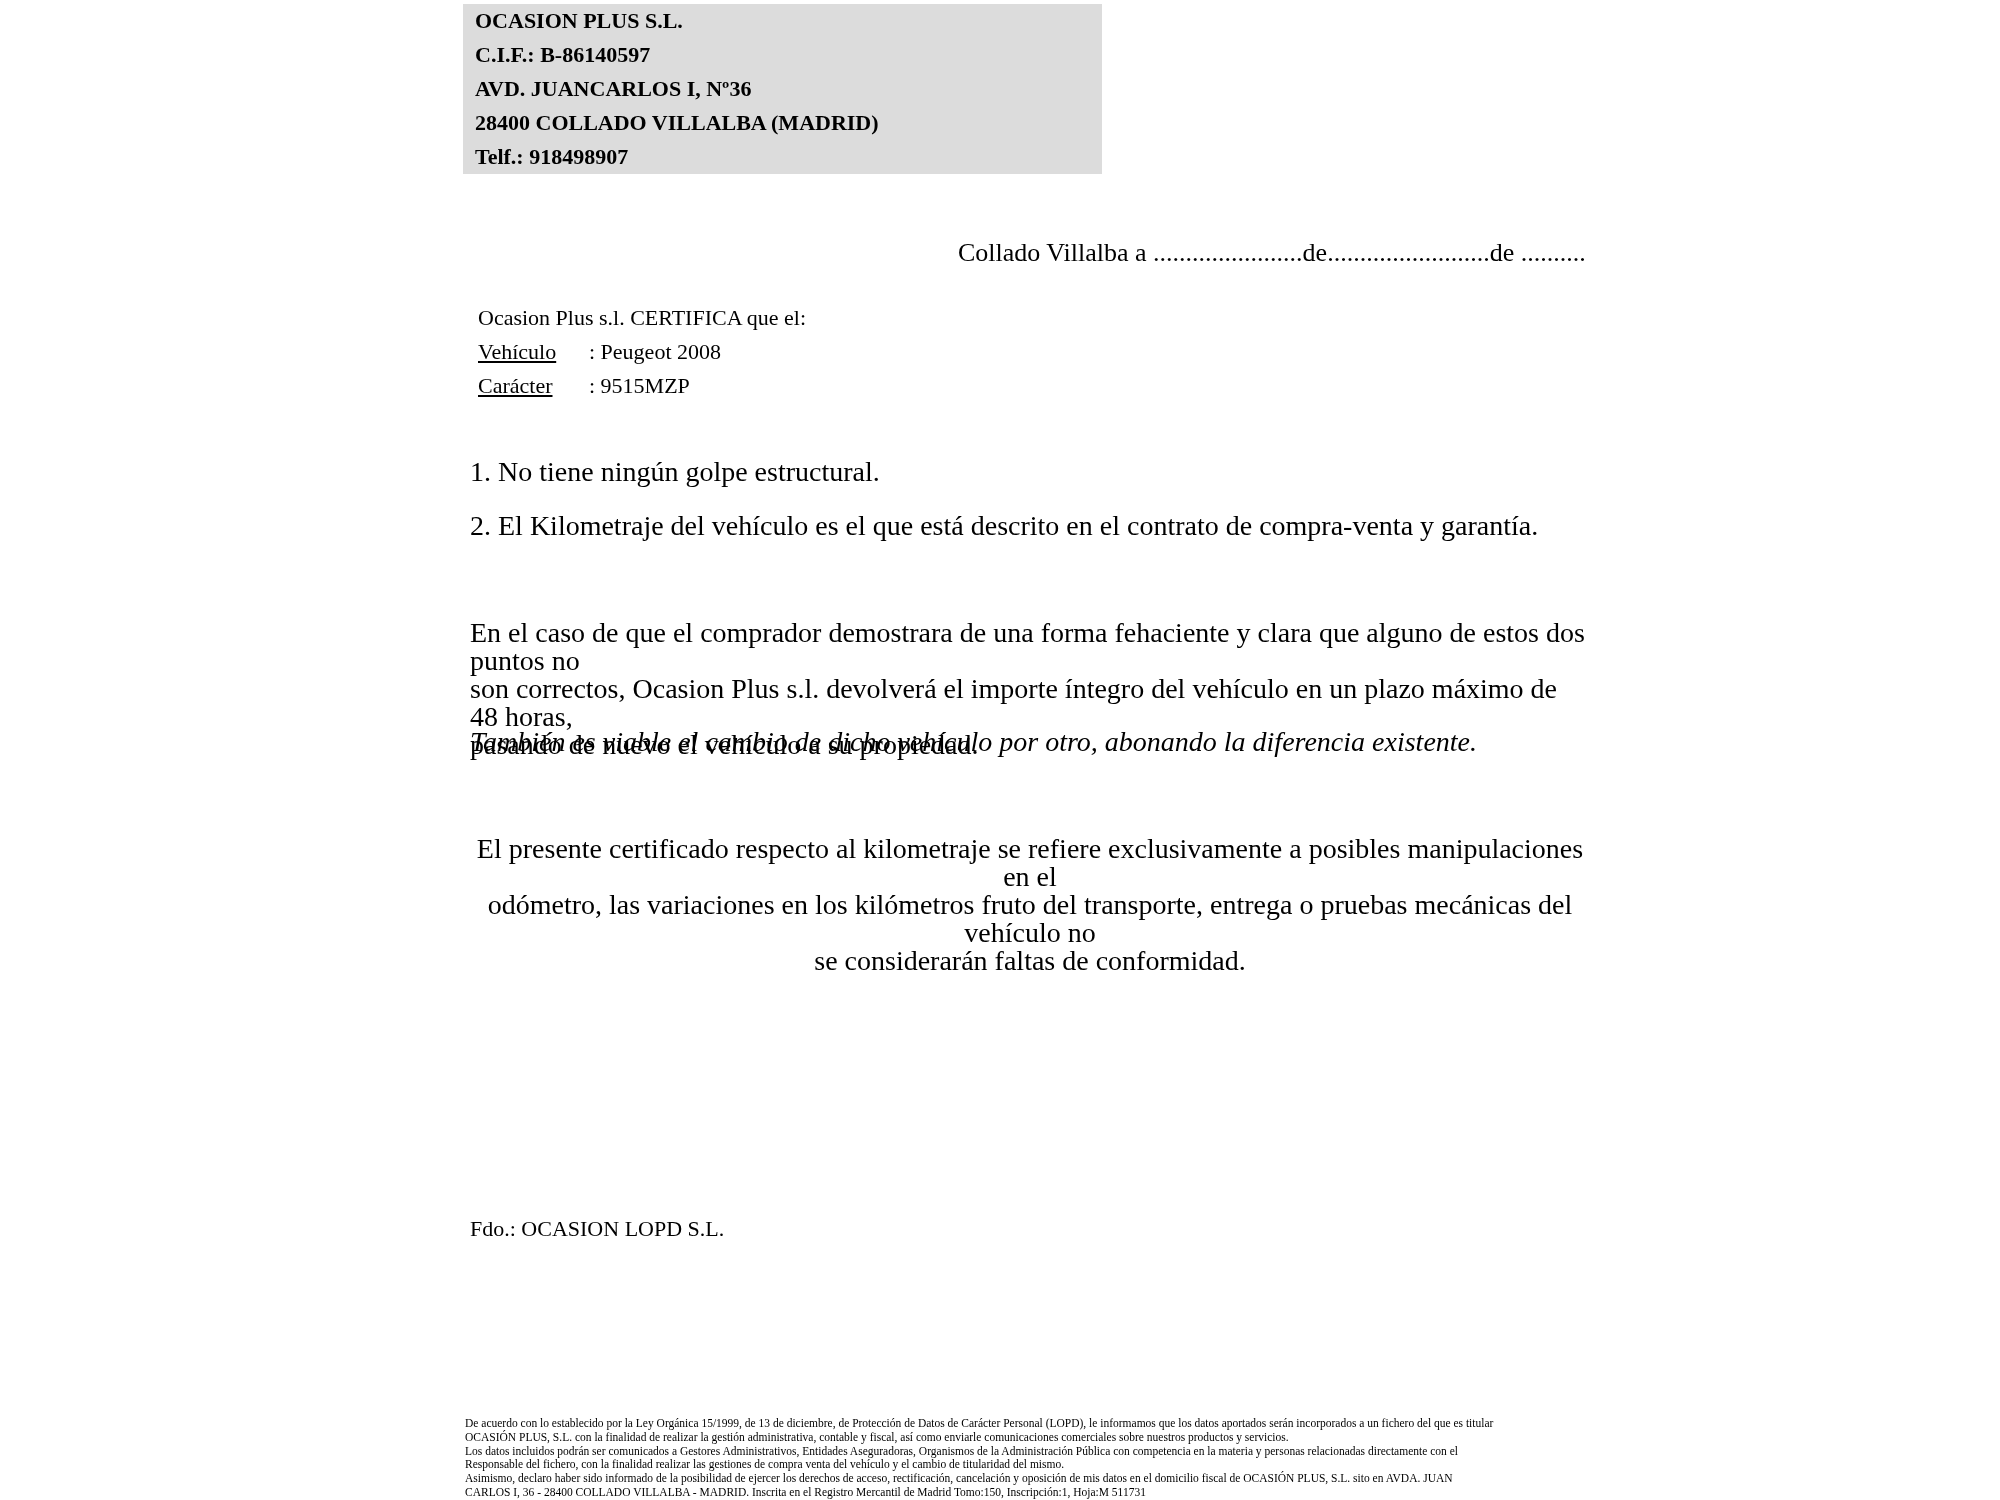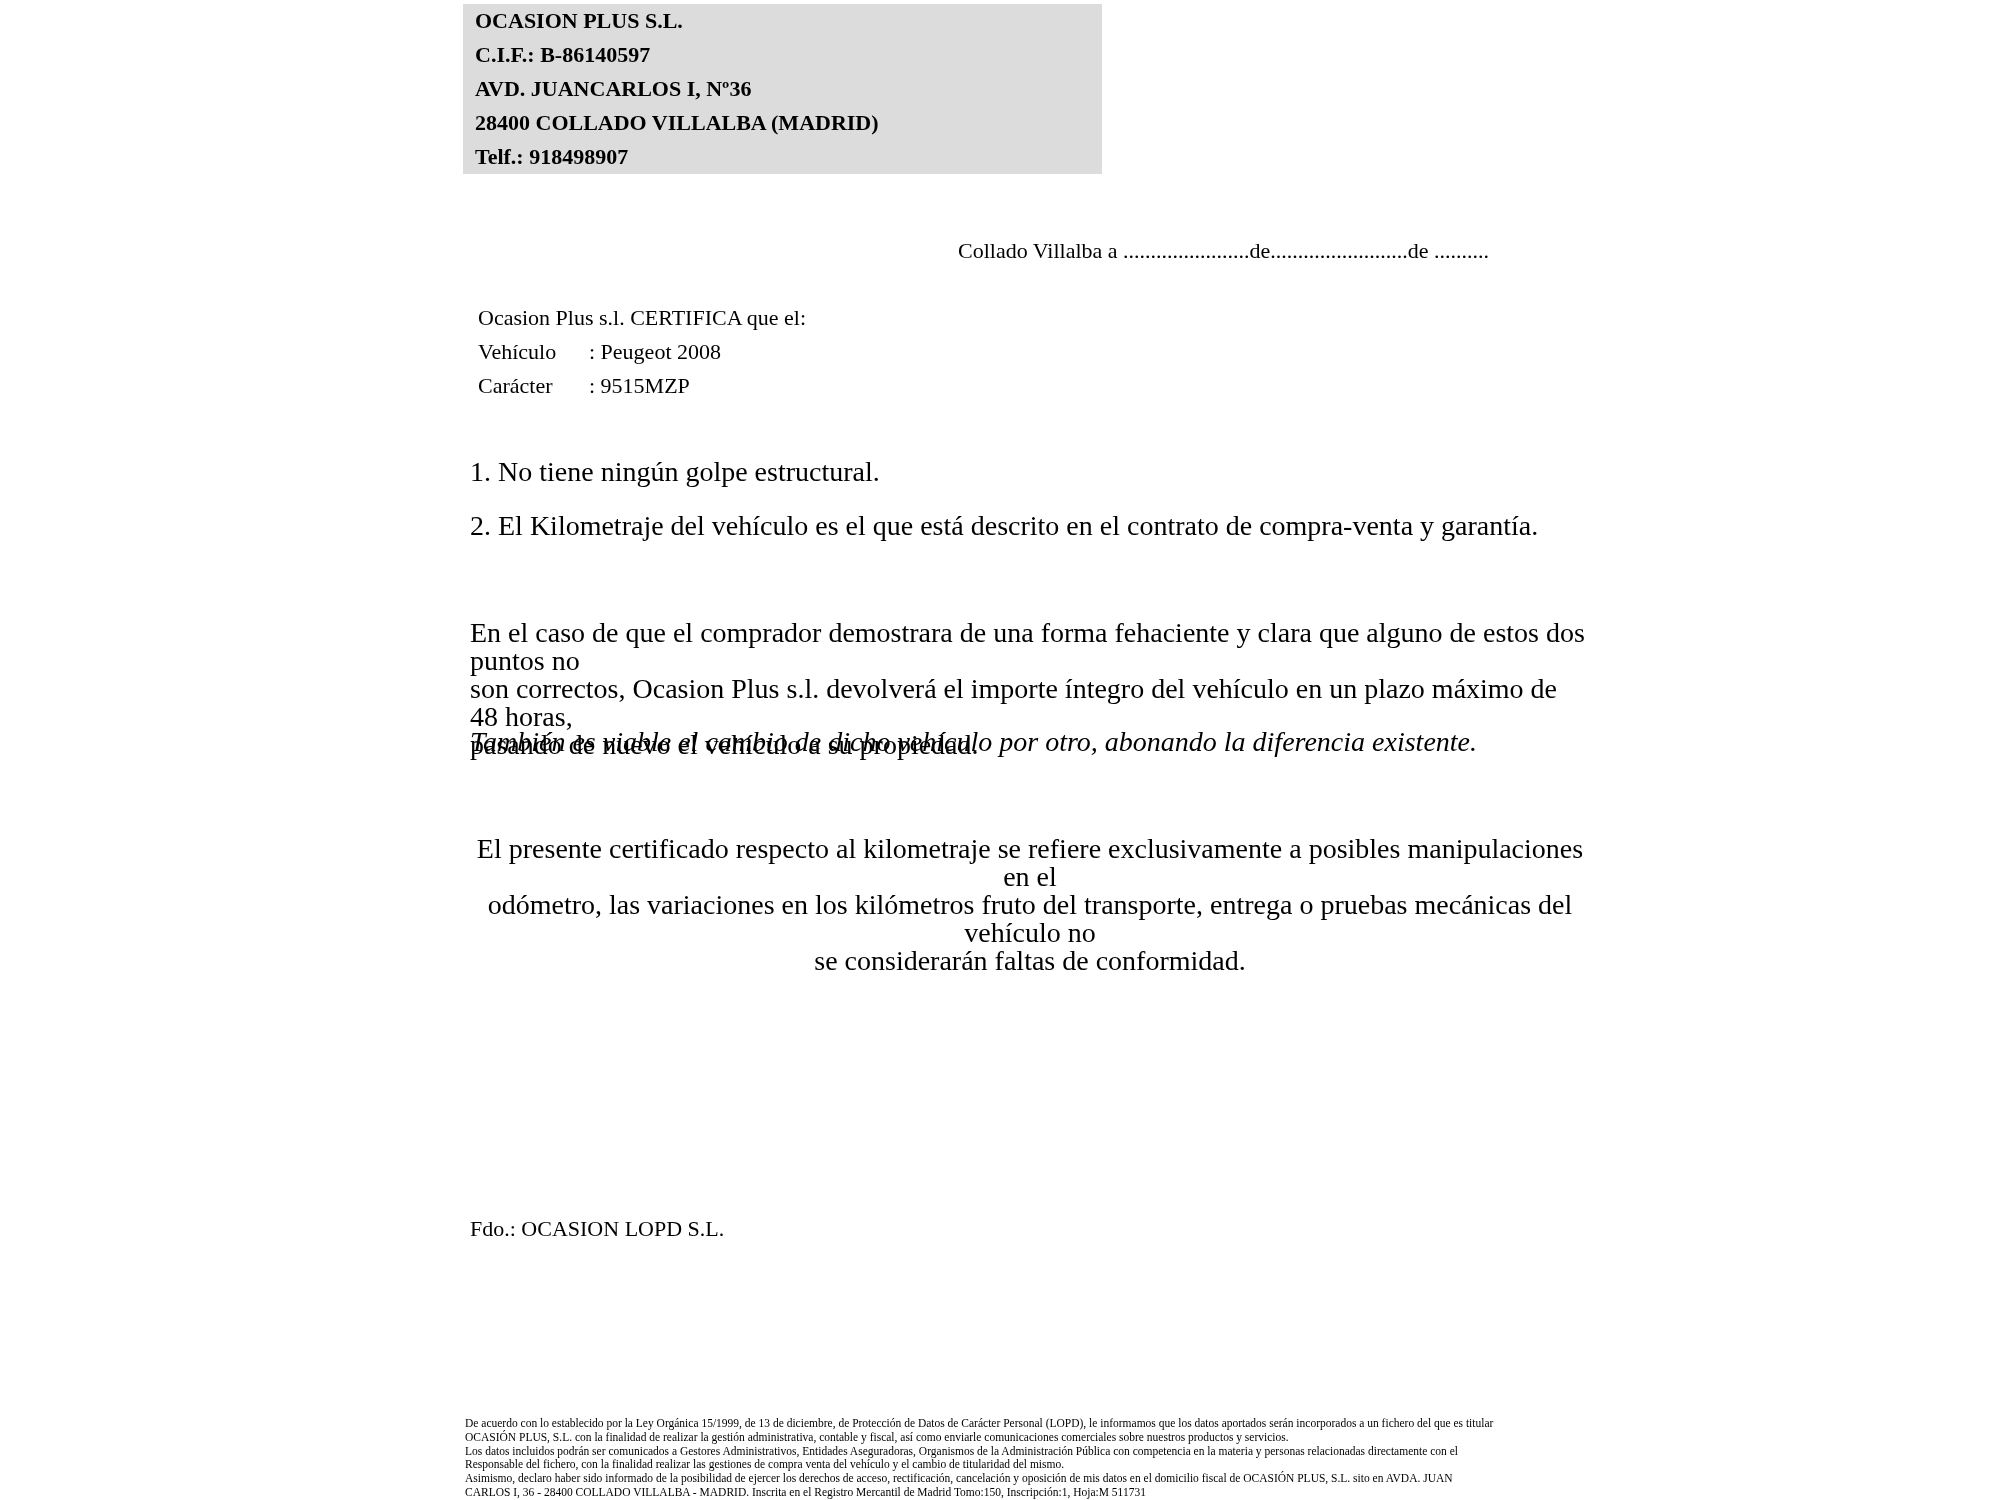--- a/index.html
+++ b/index.html
@@ -26,35 +26,36 @@
     padding-left: 12px;
     box-sizing: border-box;
     font-weight: bold;
     font-size: 22px;
     line-height: 34px;
   }
   .dateline {
     position: absolute;
     left: 958px;
     top: 238px;
-    font-size: 22px;
+    font-size: 26px;
     white-space: nowrap;
   }
   .certblock {
     position: absolute;
     left: 478px;
     top: 301px;
     font-size: 22px;
     line-height: 34px;
   }
   .label-col {
     display: inline-block;
     width: 111px;
   }
   .underlined {
+    text-decoration: underline;
   }
   .clause, .para {
     position: absolute;
     left: 470px;
     width: 1120px;
     font-size: 28px;
     line-height: 28px;
     white-space: pre-line;
   }
   .clause-1 { top: 458px; }

